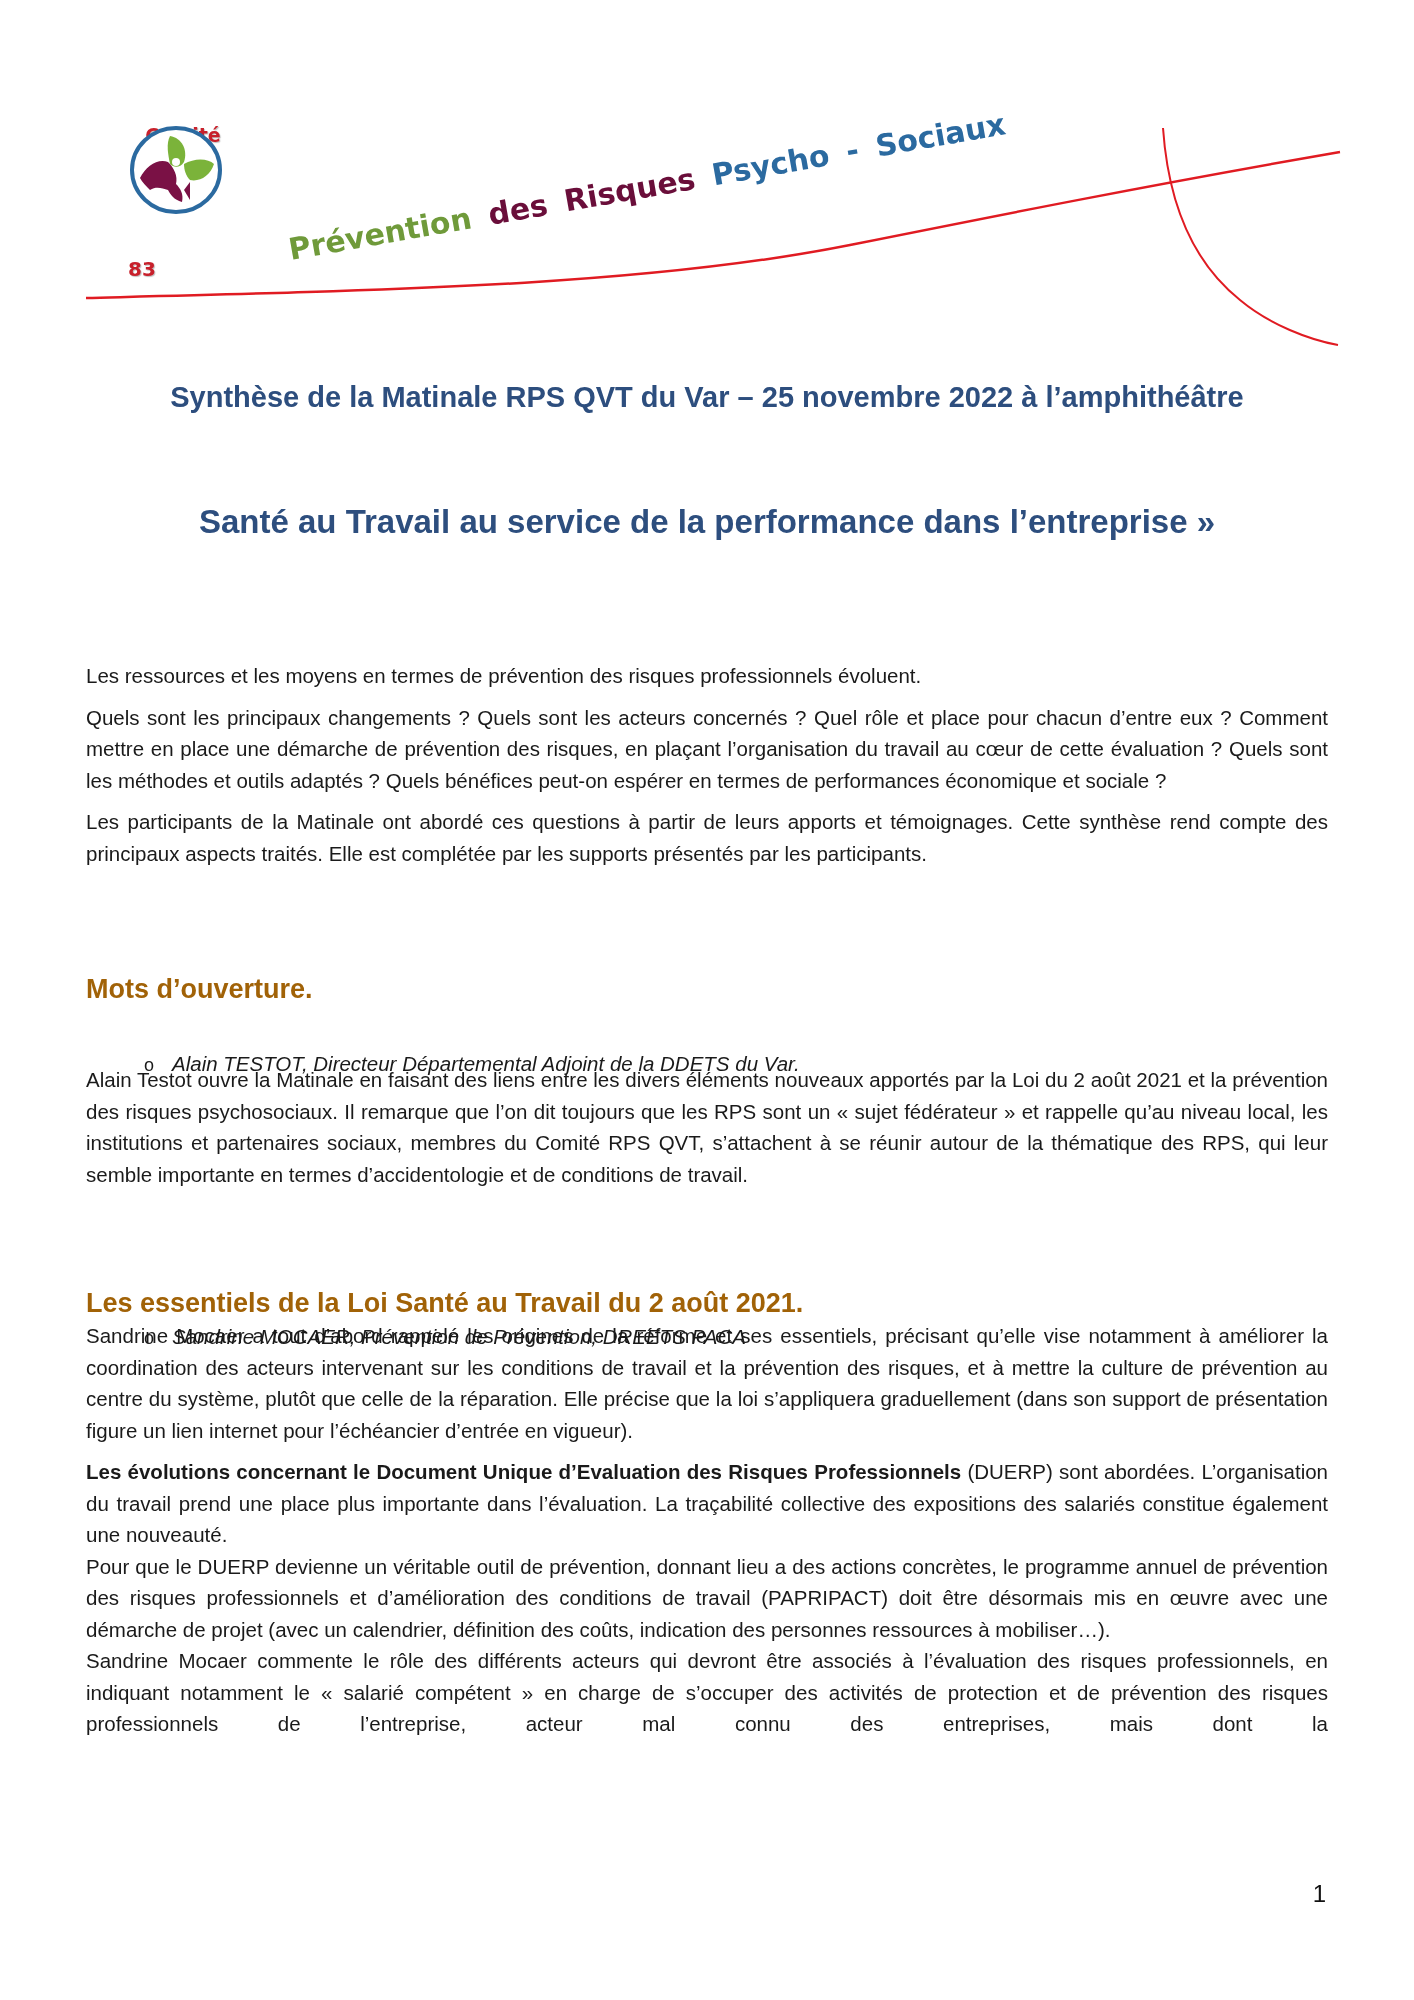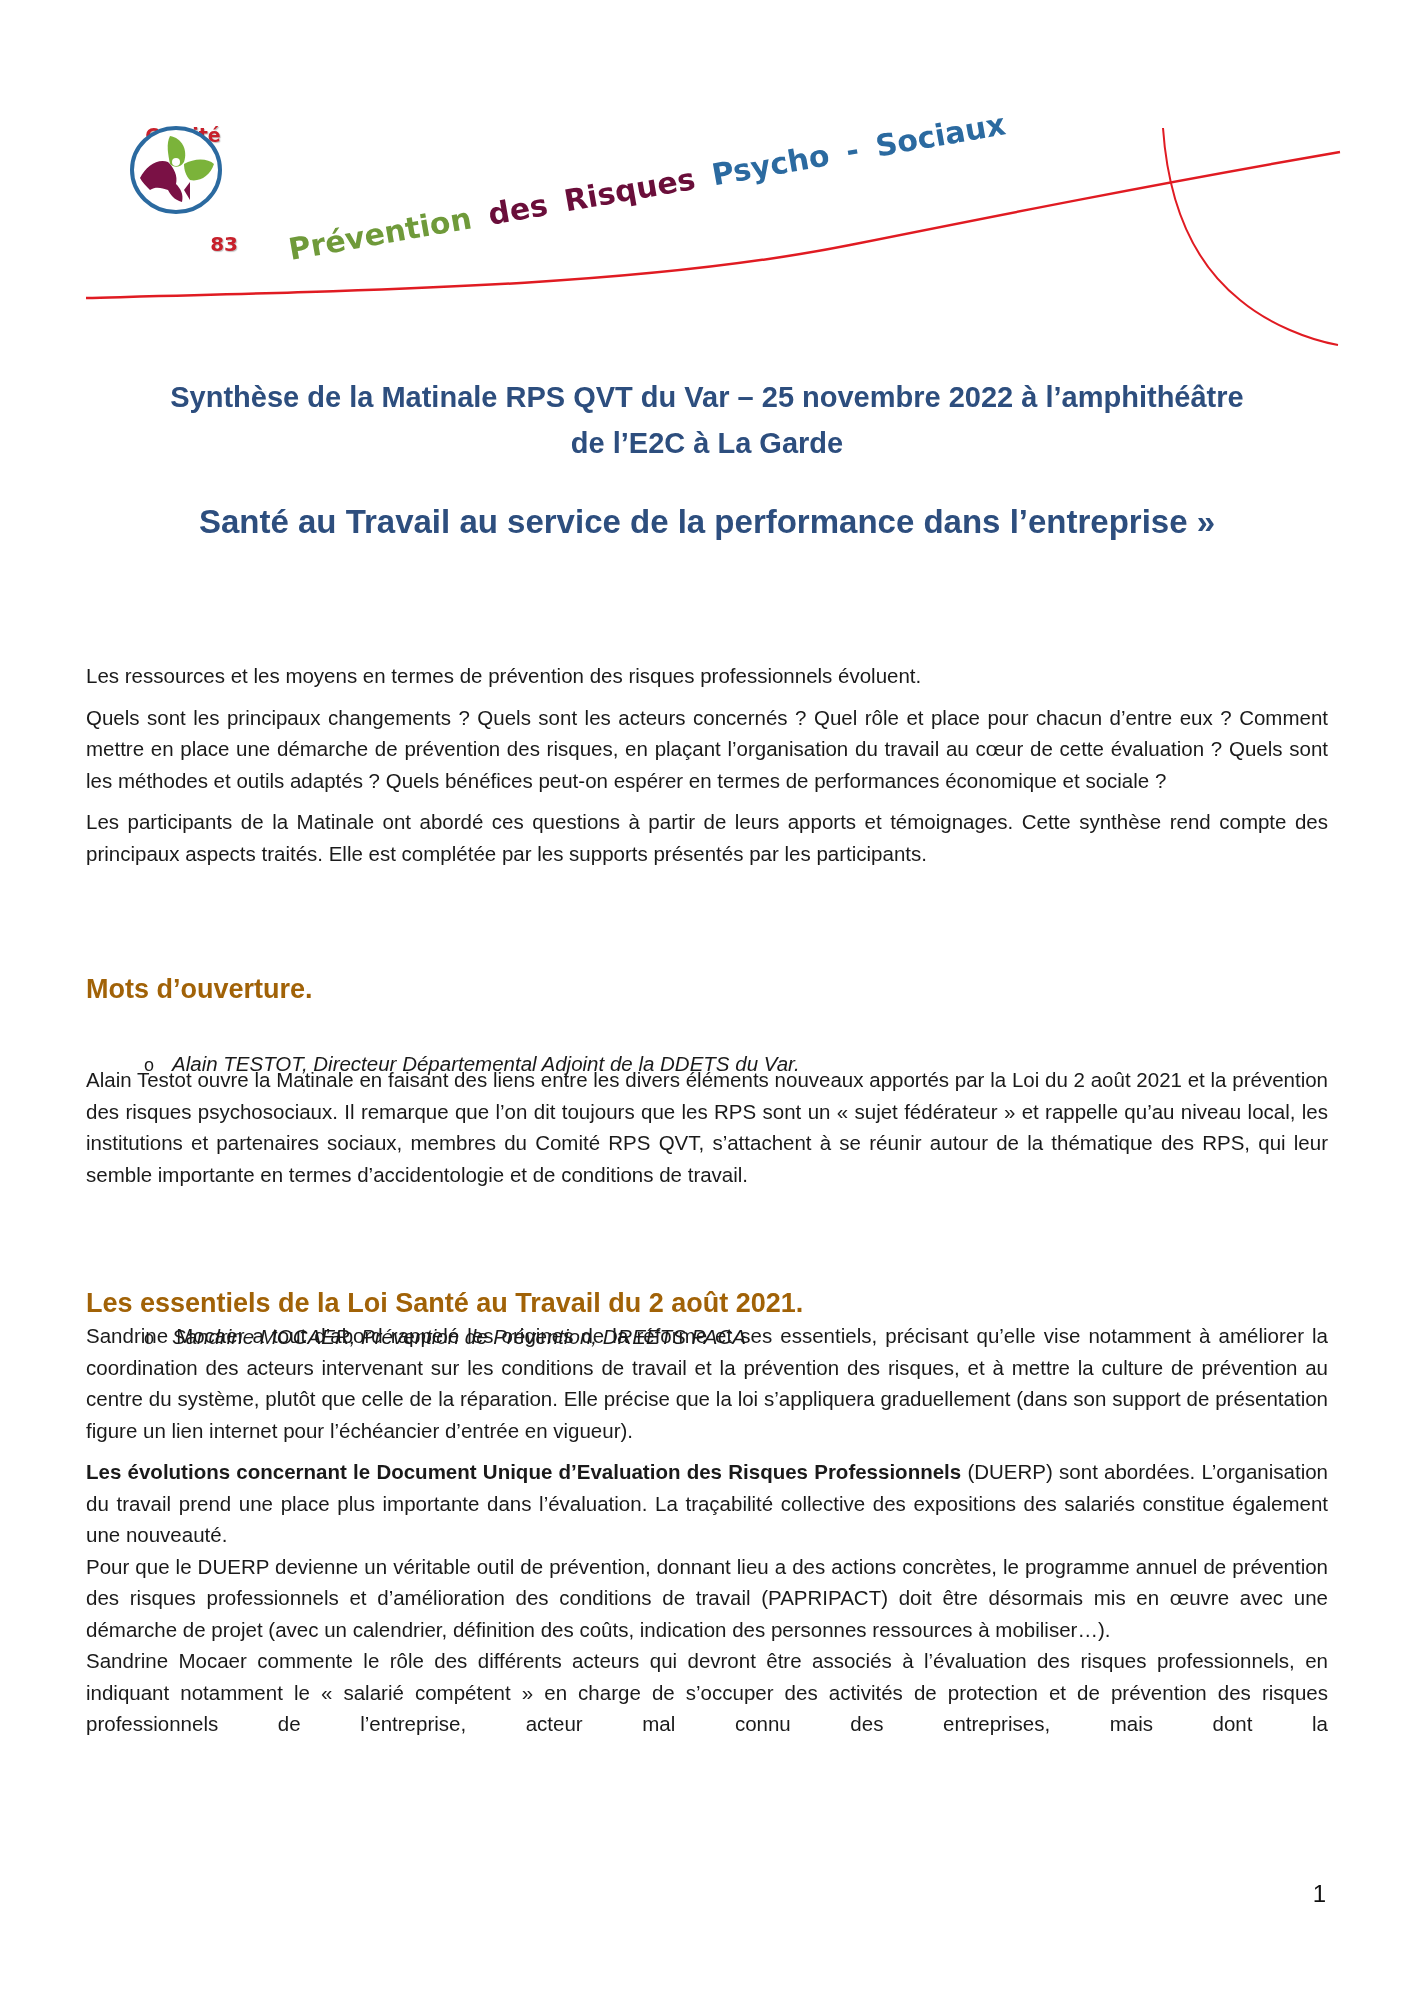--- a/index.html
+++ b/index.html
@@ -38,22 +38,22 @@
       text-align: center;
       font-family: "DejaVu Sans", sans-serif;
       font-weight: bold;
       font-size: 19px;
       color: #c8202b;
       text-shadow: 1px 1px 1px rgba(0,0,0,0.25);
       letter-spacing: 0px;
     }
     .logo-bottom {
       position: absolute;
-      left: 0; top: 108px; width: 110px;
-      text-align: right;
+      left: 0; top: 133px; width: 110px;
+      text-align: left;
       font-family: "DejaVu Sans", sans-serif;
       font-weight: bold;
       font-size: 20px;
       color: #c8202b;
       text-shadow: 1px 1px 1px rgba(0,0,0,0.25);
     }
     .logo-circle {
       position: absolute;
       left: 8px; top: 28px;
     }
@@ -174,21 +174,20 @@
       <span class="bt-word bt-plum">des</span>
       <span class="bt-word bt-plum">Risques</span>
       <span class="bt-word bt-blue">Psycho</span>
       <span class="bt-word bt-blue">-</span>
       <span class="bt-word bt-blue">Sociaux</span>
     </div>
   </div>
 
   <div class="title-block title-1">
     <div>Synthèse de la Matinale RPS QVT du Var – 25 novembre 2022 à l’amphithéâtre</div>
-    <div>de l’E2C à La Garde</div>
   </div>
 
   <div class="title-block title-2">
     <div>Santé au Travail au service de la performance dans l’entreprise »</div>
   </div>
 
   <div class="body-text" style="top: 660px;">
     <p style="margin-bottom: 10px;">Les ressources et les moyens en termes de prévention des risques professionnels évoluent.</p>
     <p style="margin-bottom: 10px;">Quels sont les principaux changements ? Quels sont les acteurs concernés ? Quel rôle et place pour chacun d’entre eux ? Comment mettre en place une démarche de prévention des risques, en plaçant l’organisation du travail au cœur de cette évaluation ? Quels sont les méthodes et outils adaptés ? Quels bénéfices peut-on espérer en termes de performances économique et sociale ?</p>
     <p>Les participants de la Matinale ont abordé ces questions à partir de leurs apports et témoignages. Cette synthèse rend compte des principaux aspects traités. Elle est complétée par les supports présentés par les participants.</p>

